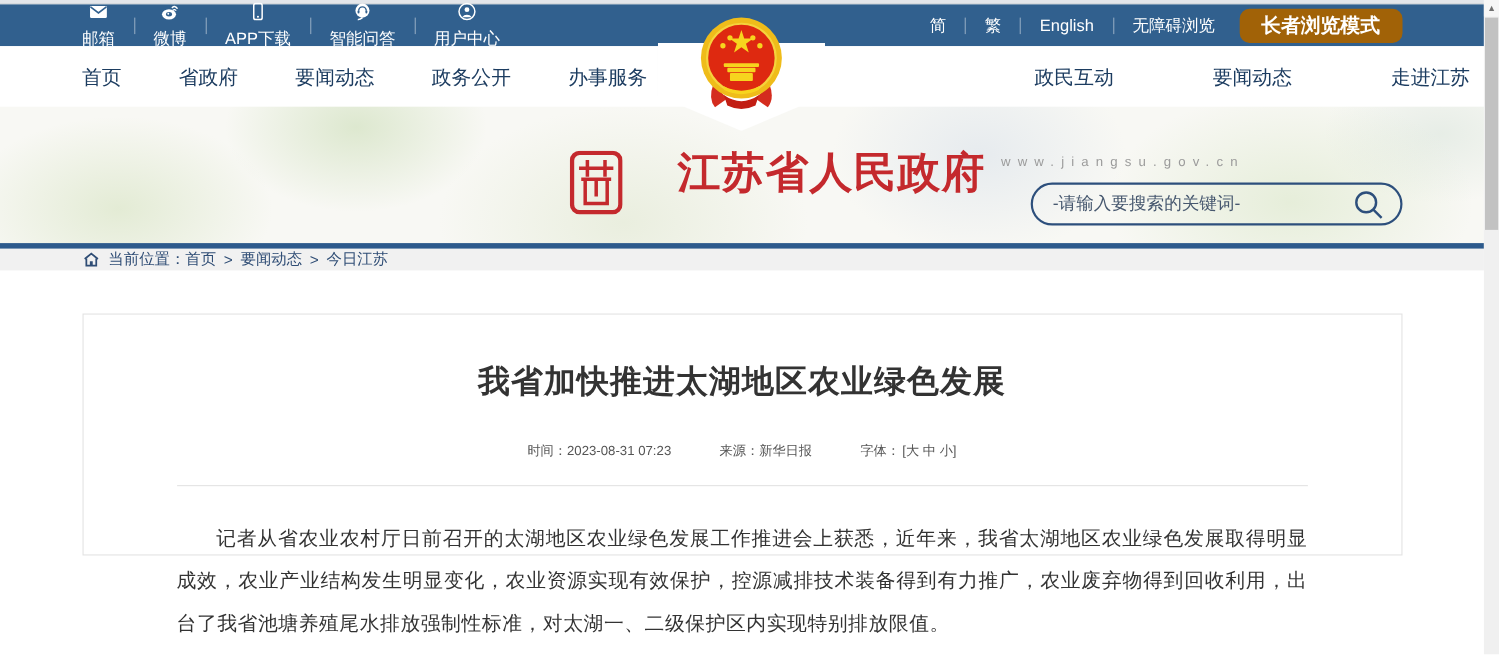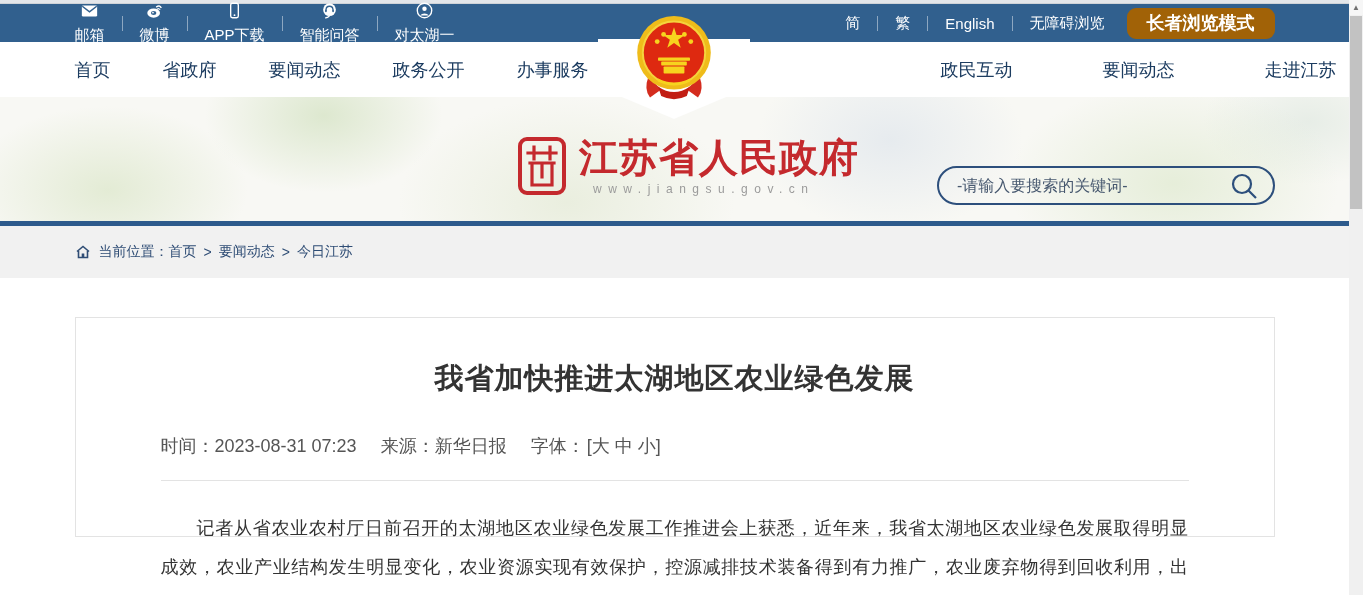--- a/index.html
+++ b/index.html
@@ -42,45 +42,45 @@
     background:
       radial-gradient(ellipse 200px 120px at 8% 75%, rgba(196,216,166,0.40), transparent 70%),
       radial-gradient(ellipse 170px 110px at 24% 15%, rgba(188,212,162,0.45), transparent 70%),
       radial-gradient(ellipse 240px 150px at 42% 85%, rgba(222,230,205,0.55), transparent 70%),
       radial-gradient(ellipse 190px 130px at 66% 35%, rgba(213,222,233,0.50), transparent 70%),
       radial-gradient(ellipse 230px 140px at 87% 70%, rgba(203,222,178,0.40), transparent 72%),
       radial-gradient(ellipse 150px 90px at 97% 20%, rgba(210,224,214,0.45), transparent 70%),
       #f8f8f4; }
   .brand { position:absolute; left:518px; top:40px; display:flex; align-items:flex-start; }
   .seal { width:48px; height:58px; margin-right:13px; }
-  .brand-text { display:flex; flex-direction:column; }
+  .brand-text { display:flex; flex-direction:row;margin-left:37px; }
   .site-name { font-size:39px; font-weight:bold; color:#C4292D; letter-spacing:1px; line-height:42px; }
   .site-url { font-size:12px; color:#9b9b9b; letter-spacing:6.5px; margin-top:3px; padding-left:14px; }
   .search-box { position:absolute; left:937px; top:69px; width:338px; height:39px;
     border:2px solid #2d4f7c; border-radius:20px; background:transparent;
     display:flex; align-items:center; padding:0 14px 0 18px;gap:40px; }
   .search-input { flex:1; border:none; outline:none; background:transparent; font-size:16px;
     color:#2f4d75; font-family:inherit; }
   .search-input::placeholder { color:#47586f; opacity:1; }
   .search-btn { width:30px; height:30px; border:none; background:transparent; cursor:pointer; padding:0; }
 
   
-  .crumb-bar { height:52px; background:#f1f1f1; }
+  .crumb-bar { height:20px; background:#f1f1f1; }
   .crumb-inner { width:1200px; margin:0 auto; height:100%; display:flex; align-items:center;
     font-size:14px; color:#2F4D75; }
   .crumb-home-icon { width:16px; height:16px; margin-right:8px; }
   .crumb-link { color:#2F4D75; cursor:pointer; }
   .crumb-sep { margin:0 7px; }
   .crumb-label { white-space:pre; }
 
   
   .main { background:#fff; padding-top:39px; height:259px; }
   .card { width:1200px; margin:0 auto; border:1px solid #e3e3e3; background:#fff; height:100%; padding:0 85px; }
   .art-title { text-align:center; font-size:29px; color:#333; margin-top:41px; letter-spacing:1px; }
-  .art-meta { display:flex; justify-content:flex-start; gap:24px; margin-top:35px; font-size:18px; color:#555; }
+  .art-meta { display:flex; justify-content:center; gap:44px; margin-top:35px; font-size:12px; color:#555; }
   .meta-font { display:flex; gap:2px; }
   .art-divider { border:none; border-top:1px solid #e3e3e3; margin-top:22px; }
   .art-body { margin-top:28px; font-size:18px; line-height:39px; color:#333; text-align:justify;
     text-indent:2em; letter-spacing:0.5px; }
 
   
   .scrollbar { position:absolute; right:-14px; top:0; width:14px; height:595px; background:#f0f0f0; z-index:20; }
   .sb-up { height:15px; background:#f6f6f6; color:#707070; font-size:8px; text-align:center; line-height:15px; cursor:pointer; }
   .sb-thumb { position:absolute; top:16px; left:1px; width:12px; height:193px; background:#c2c2c2; cursor:pointer; }
 </style>
@@ -140,21 +140,21 @@
       </div>
       <span class="tb-sep"></span>
       <div class="tb-item">
         <span class="tb-icon">
           <svg viewBox="0 0 20 20">
               <circle cx="10" cy="10" r="8.5" fill="none" stroke="#fff" stroke-width="1.6"></circle>
               <circle cx="10" cy="8" r="2.6" fill="#fff"></circle>
               <path d="M4.8 16 a6.5 6.5 0 0 1 10.4 0" fill="#fff"></path>
             </svg>
         </span>
-        <span>对太湖一</span>
+        <span>用户中心</span>
       </div>
 
       <div class="tb-right">
         <span class="tb-lang">简</span>
         <span class="tb-sep"></span>
         <span class="tb-lang">繁</span>
         <span class="tb-sep"></span>
         <span class="tb-lang">English</span>
         <span class="tb-sep"></span>
         <span class="tb-lang">无障碍浏览</span>

